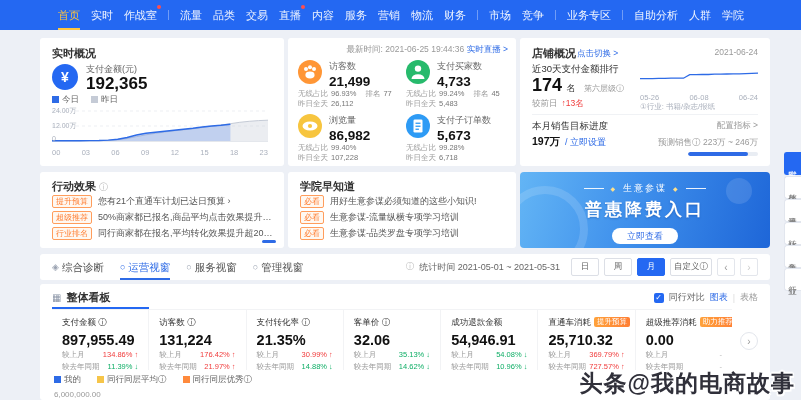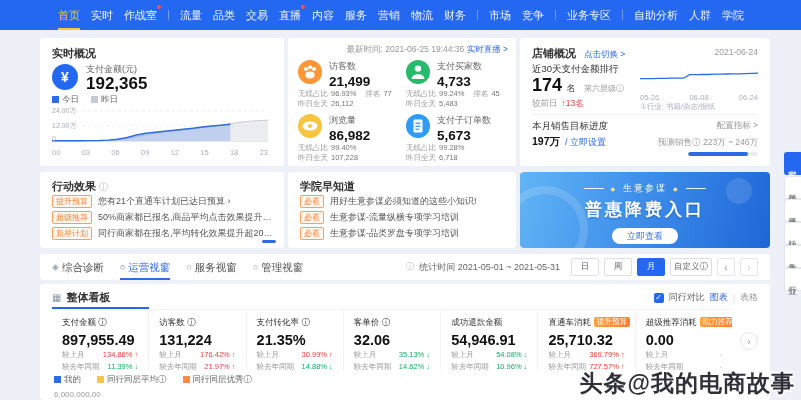--- a/index.html
+++ b/index.html
@@ -44,21 +44,21 @@
   .mt-updated{position:absolute;right:8px;top:6px;font-size:8.5px;color:#999;white-space:nowrap;}
   .qm{position:absolute;width:106px;}
   .qm-icon{position:absolute;left:0;top:0;width:24px;height:24px;border-radius:50%;}
   .qm-head{margin-left:31px;}
   .qm-label{font-size:9px;color:#666;}
   .qm-value{font-size:13.5px;font-weight:bold;color:#111;margin-top:1px;}
   .qm-stats{margin-top:27px;font-size:7.5px;color:#999;line-height:10px;position:absolute;left:0;top:0;width:106px;}
   .qm-stats b{font-weight:normal;color:#777;margin-left:3px;}
   .qm-stats .gap{margin-left:9px;}
   
-  .shop-head{position:absolute;left:12px;top:8px;display:flex;gap:8px;align-items:flex-end;}
+  .shop-head{position:absolute;left:12px;top:8px;display:flex;gap:1px;align-items:center;}
   .shop-date{position:absolute;right:12px;top:9px;font-size:8.5px;color:#999;text-align:right;}
   .shop-rank-title{position:absolute;left:12px;top:25px;font-size:9.5px;color:#333;}
   .shop-rank{position:absolute;left:12px;top:37px;}
   .shop-rank .num{font-size:18px;font-weight:bold;color:#111;}
   .shop-rank .unit{font-size:9px;color:#333;}
   .shop-rank .lvl{font-size:8px;color:#999;margin-left:4px;}
   .shop-delta{position:absolute;left:12px;top:60px;font-size:8.5px;color:#999;}
   .shop-delta .red{color:#F03B3B;margin-left:4px;}
   .shop-chart{position:absolute;left:120px;top:26px;width:118px;}
   .shop-xticks{display:flex;justify-content:space-between;font-size:7.5px;color:#AAB0BC;margin-top:1px;}
@@ -334,21 +334,21 @@
     </div>
     <div class="tag-row" style="top:23px">
       <span class="tag">提升预算</span>
       <span class="tag-text">您有21个直通车计划已达日预算 ›</span>
     </div>
     <div class="tag-row" style="top:39px">
       <span class="tag">超级推荐</span>
       <span class="tag-text">50%商家都已报名,商品平均点击效果提升30%,快速… ›</span>
     </div>
     <div class="tag-row" style="top:55px">
-      <span class="tag">新星计划</span>
+      <span class="tag">行业排名</span>
       <span class="tag-text">同行商家都在报名,平均转化效果提升超20%,快速打… ›</span>
     </div>
     <div class="ac-dash"></div>
   </div>
 
   <div class="card" id="card-academy">
     <div class="sec-title list-title">学院早知道</div>
     <div class="tag-row" style="top:23px">
       <span class="tag">必看</span>
       <span class="tag-text">用好生意参谋必须知道的这些小知识!</span>

